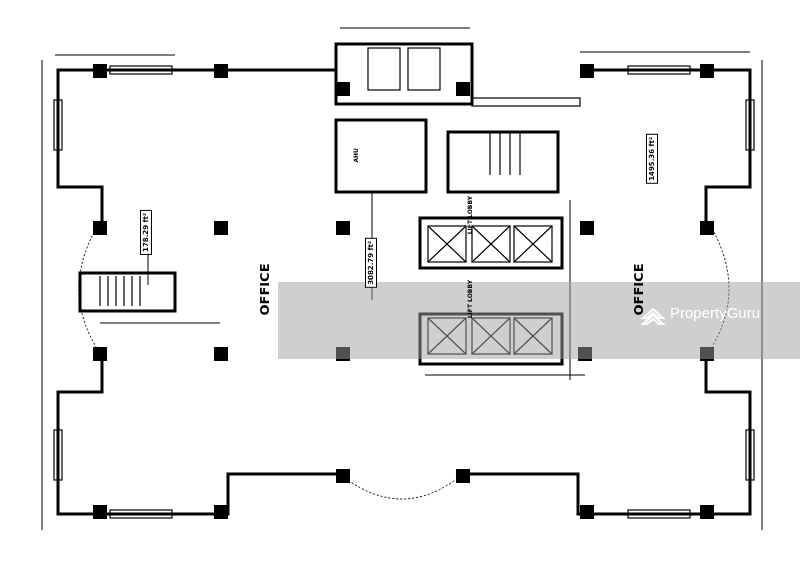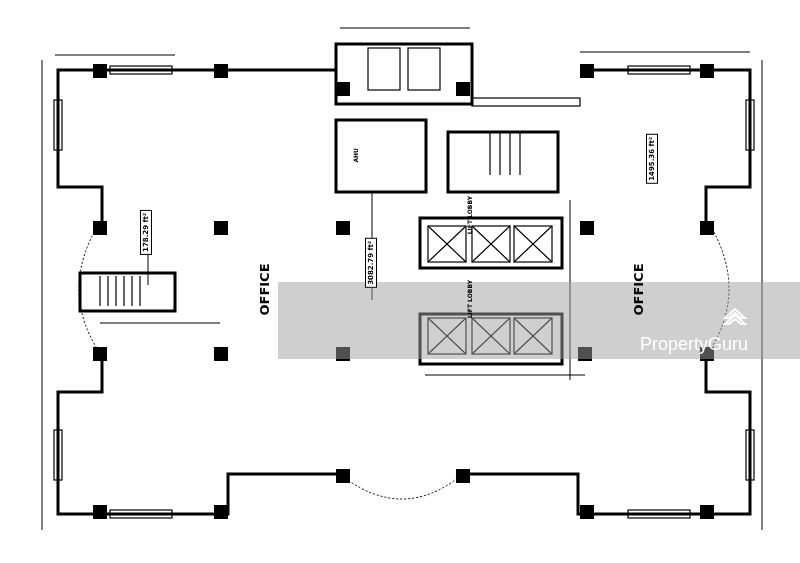--- a/index.html
+++ b/index.html
@@ -7,21 +7,21 @@
   svg{position:absolute;left:0;top:0;}
   .wall{fill:none;stroke:#000;stroke-width:3;}
   .wallthin{fill:none;stroke:#000;stroke-width:1.2;}
   .col{fill:#000;}
   .dim{stroke:#000;stroke-width:1;fill:none;}
   .curve{fill:none;stroke:#000;stroke-width:1;stroke-dasharray:2,2;}
   .watermark-band{position:absolute;left:278px;top:282px;width:522px;height:77px;background:rgba(160,160,160,0.5);}
   .room-label{position:absolute;font-weight:bold;font-size:13px;transform:rotate(-90deg);transform-origin:center;white-space:nowrap;color:#000;}
   .area-tag{position:absolute;border:1px solid #000;background:#fff;font-size:7px;font-weight:bold;writing-mode:vertical-rl;transform:rotate(180deg);padding:2px 1px;white-space:nowrap;}
   .small-label{position:absolute;font-size:6px;font-weight:bold;writing-mode:vertical-rl;transform:rotate(180deg);white-space:nowrap;}
-  .wm{position:absolute;left:640px;top:304px;color:#fff;font-size:18px;font-family:"Liberation Sans",sans-serif;display:flex;align-items:flex-end;gap:4px;flex-direction:column;}
+  .wm{position:absolute;left:640px;top:304px;color:#fff;font-size:15px;font-family:"Liberation Sans",sans-serif;display:flex;align-items:flex-start;gap:4px;}
 </style>
 </head>
 <body>
 
 <svg width="800" height="563" viewBox="0 0 800 563">
 
   <polyline class="wall" points="220,70 58,70 58,187 102,187 102,222"></polyline>
   <polyline class="wall" points="102,356 102,392 58,392 58,514 220,514"></polyline>
 
   <polyline class="wall" points="585,70 750,70 750,187 706,187 706,222"></polyline>

